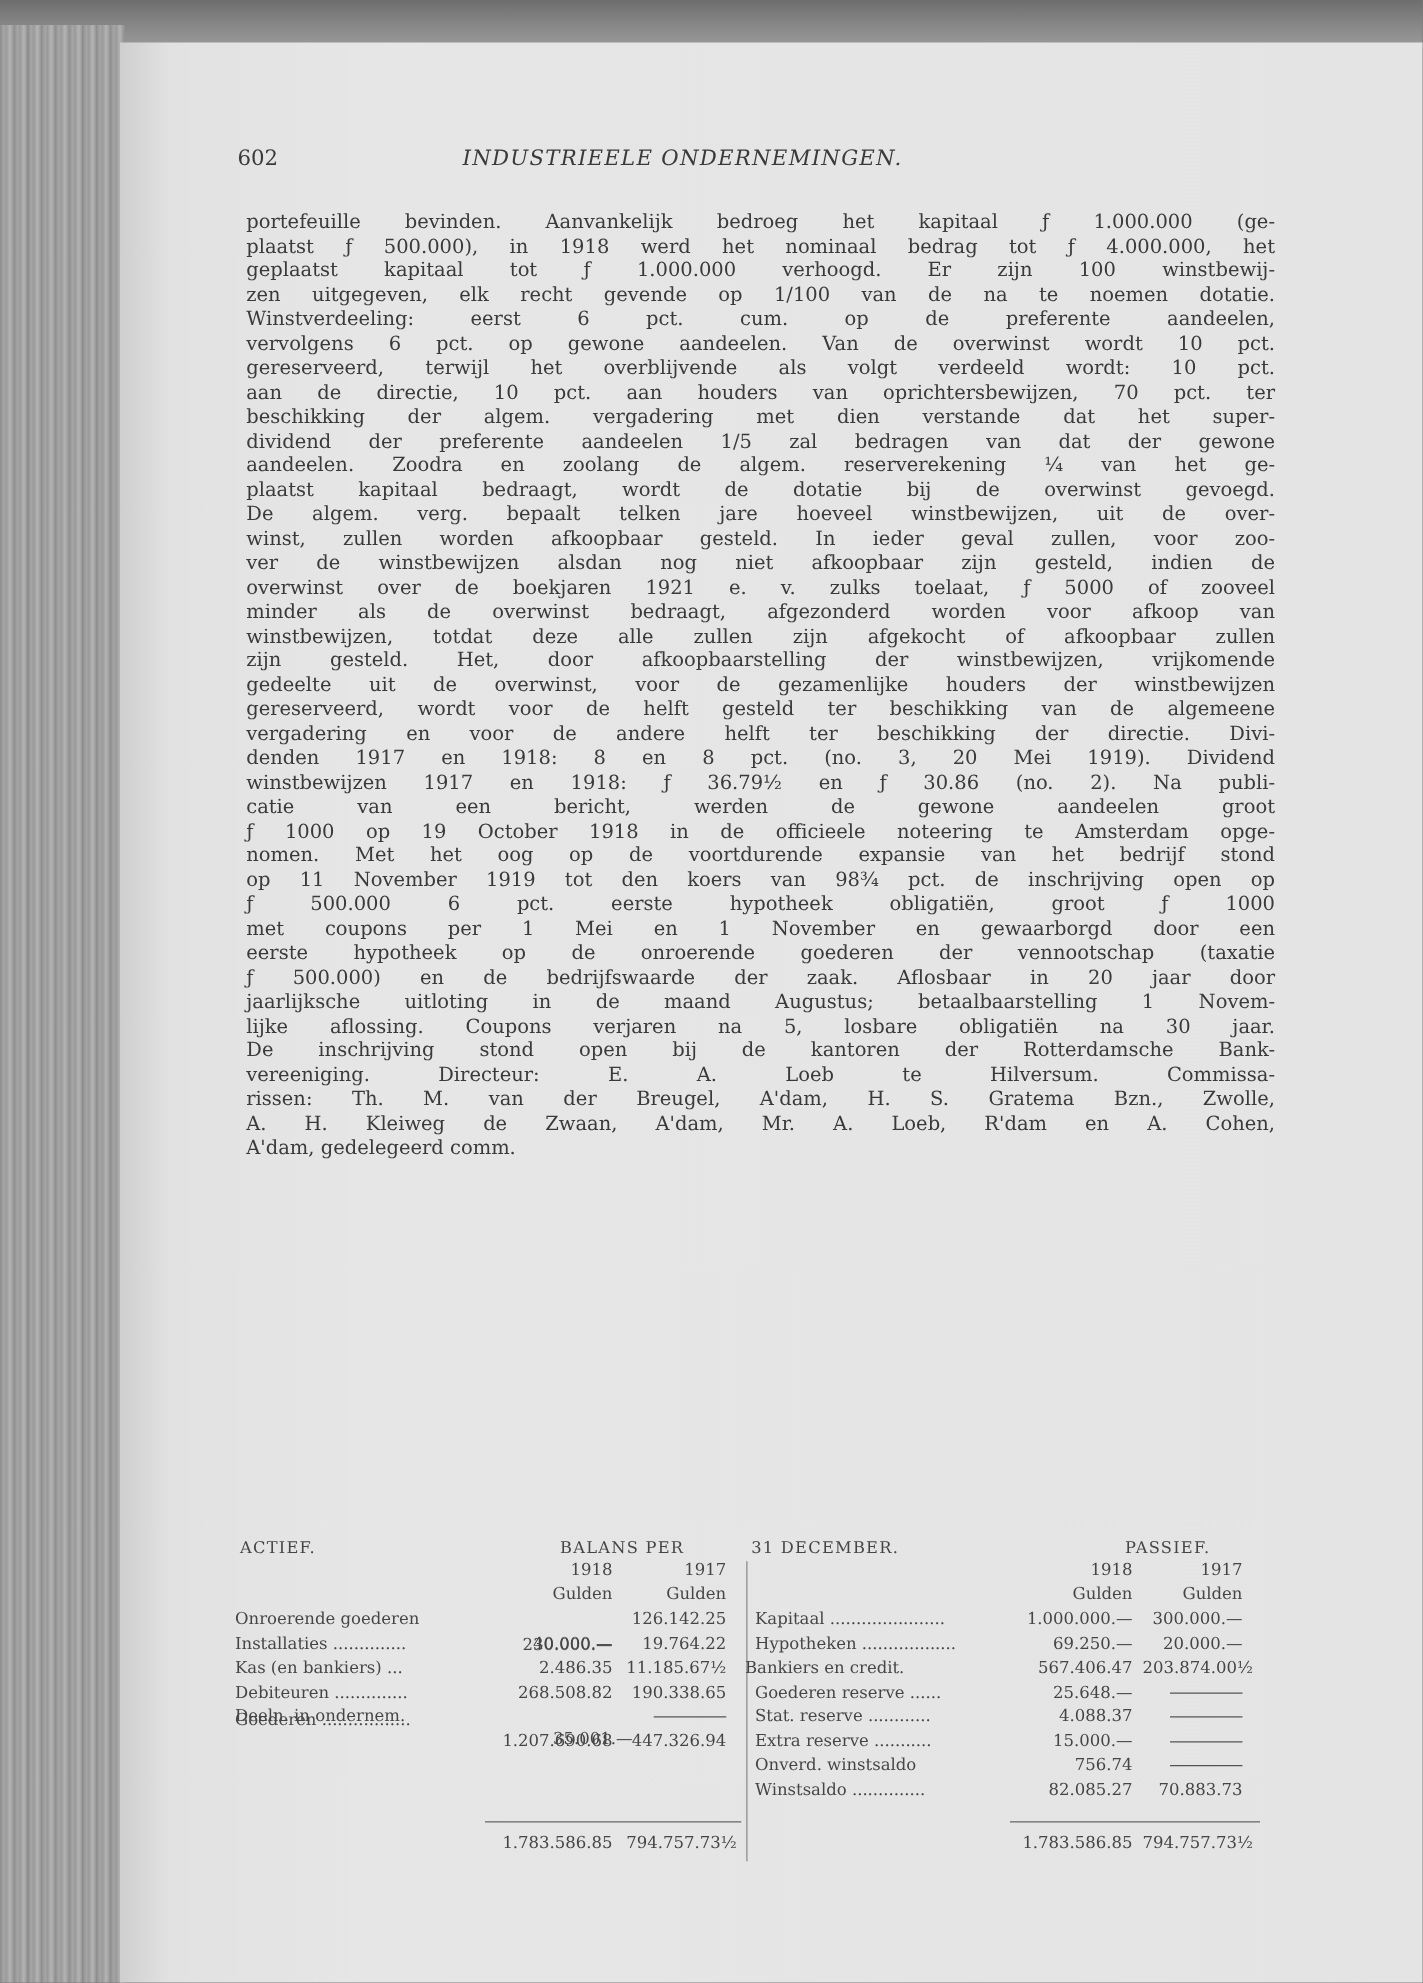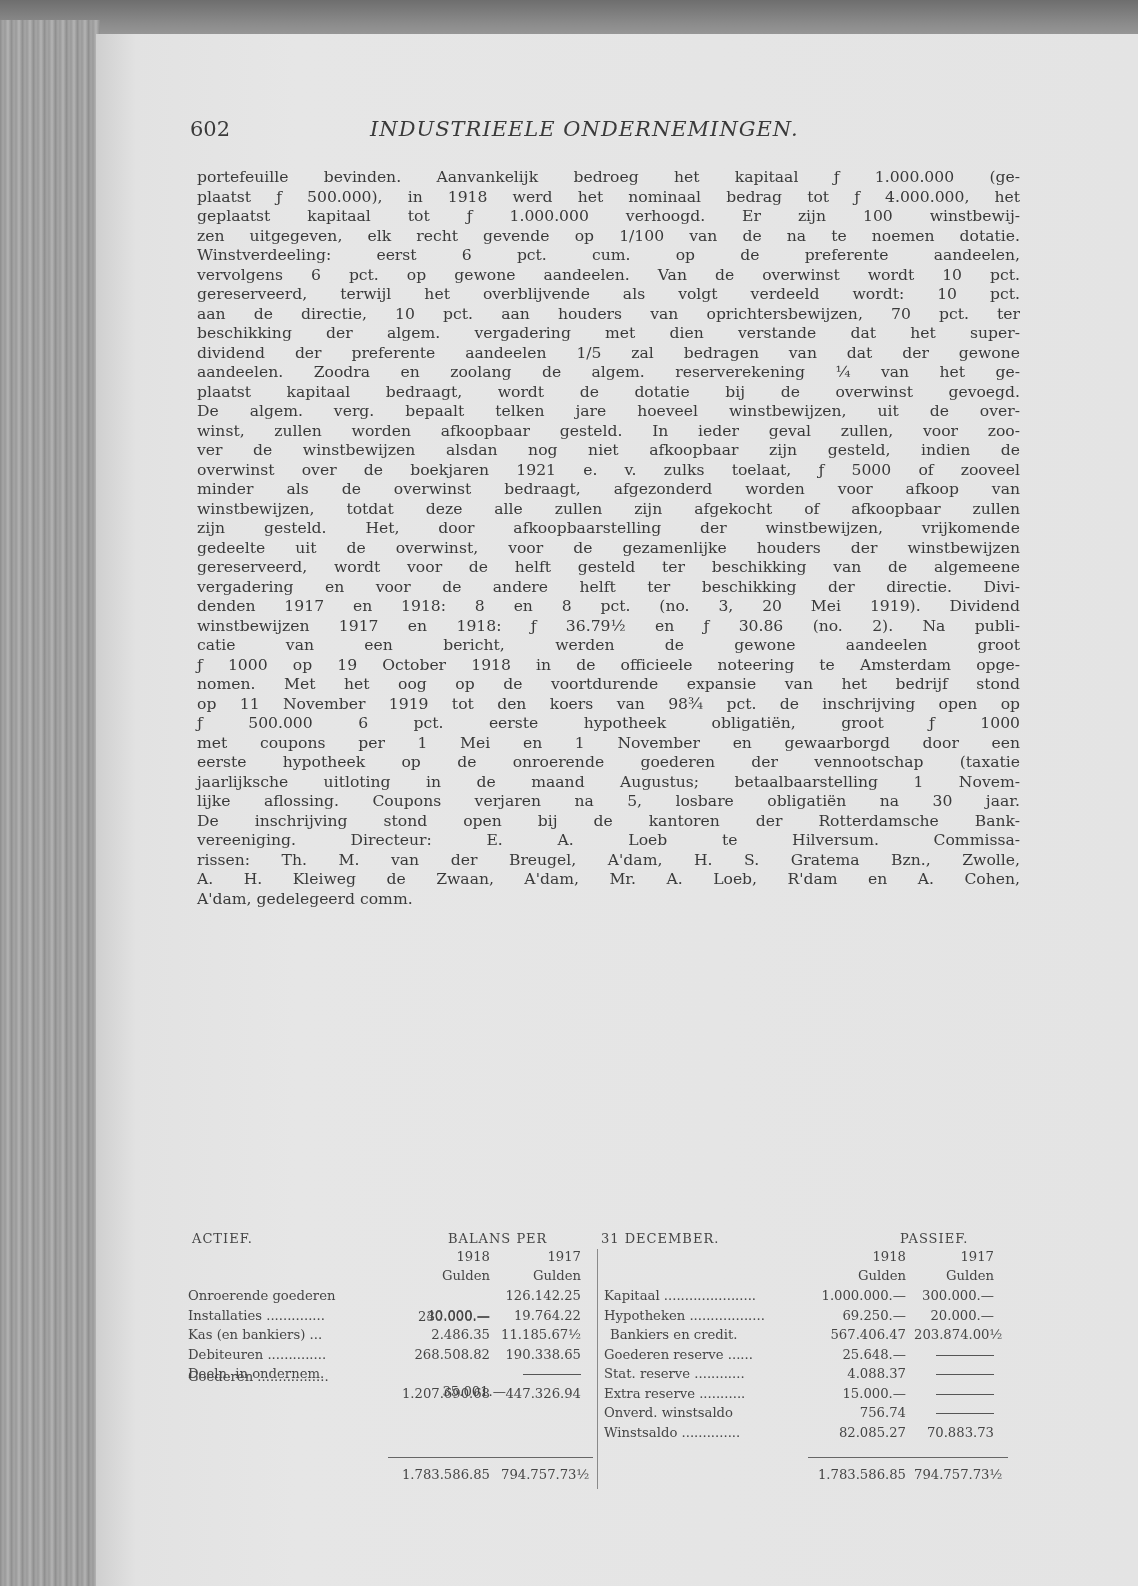--- a/index.html
+++ b/index.html
@@ -17,21 +17,21 @@
   .book-edge-left {
     position: absolute; left: 0; top: 20px; width: 100px; height: 1566px;
     background: repeating-linear-gradient(90deg, #8c8c8c 0px, #a6a6a6 3px, #9a9a9a 5px, #b4b4b4 8px, #959595 11px);
   }
   .page {
     position: absolute; left: 96px; top: 34px; width: 1042px; height: 1552px;
     background: linear-gradient(90deg, #cfcfcf 0px, #e2e2e2 40px, #e6e6e6 200px, #e4e4e4 100%);
   }
   .header {
     position: absolute; left: 190px; top: 117px; width: 840px; height: 26px;
-    font-size: 21px;
+    font-size: 17px;
   }
   .page-number { position: absolute; left: 0; top: 0; }
   .running-title {
     position: absolute; left: 180px; top: 0;
     font-style: italic; letter-spacing: 1px;
   }
   .body-text {
     position: absolute; left: 197px; top: 168px; width: 823px;
     font-size: 15.6px; line-height: 19.5px;
     text-align: justify;
@@ -91,20 +91,21 @@
     <span class="line">vergadering en voor de andere helft ter beschikking der directie.  Divi-</span>
     <span class="line">denden 1917 en 1918: 8 en 8 pct. (no. 3, 20 Mei 1919).  Dividend</span>
     <span class="line">winstbewijzen 1917 en 1918: ƒ 36.79½ en ƒ 30.86 (no. 2).  Na publi-</span>
     <span class="line">catie van een bericht, werden de gewone aandeelen groot</span>
     <span class="line">ƒ 1000 op 19 October 1918 in de officieele noteering te Amsterdam opge-</span>
     <span class="line">nomen.  Met het oog op de voortdurende expansie van het bedrijf stond</span>
     <span class="line">op 11 November 1919 tot den koers van 98¾ pct. de inschrijving open op</span>
     <span class="line">ƒ 500.000 6 pct. eerste hypotheek obligatiën, groot ƒ 1000</span>
     <span class="line">met coupons per 1 Mei en 1 November en gewaarborgd door een</span>
     <span class="line">eerste hypotheek op de onroerende goederen der vennootschap (taxatie</span>
+    <span class="line">ƒ 500.000) en de bedrijfswaarde der zaak.  Aflosbaar in 20 jaar door</span>
     <span class="line">jaarlijksche uitloting in de maand Augustus; betaalbaarstelling 1 Novem-</span>
     <span class="line">lijke aflossing.  Coupons verjaren na 5, losbare obligatiën na 30 jaar.</span>
     <span class="line">De inschrijving stond open bij de kantoren der Rotterdamsche Bank-</span>
     <span class="line">vereeniging.  Directeur: E. A. Loeb te Hilversum.  Commissa-</span>
     <span class="line">rissen: Th. M. van der Breugel, A'dam, H. S. Gratema Bzn., Zwolle,</span>
     <span class="line">A. H. Kleiweg de Zwaan, A'dam, Mr. A. Loeb, R'dam en A. Cohen,</span>
     <span class="line last">A'dam, gedelegeerd comm.</span>
   </div>
 
 <div class="balance" id="balance">
@@ -138,21 +139,21 @@
     <span class="row v2" style="left: 313px; top: 135px; width: 80px;"><span class="dash"></span></span>
     <span class="row lbl" style="left: 0px; top: 138px;">Goederen .................</span>
     <span class="row v1" style="left: 192px; top: 154.5px; width: 110px;">1.207.690.68</span>
     <span class="row v2" style="left: 313px; top: 154.5px; width: 80px;">447.326.94</span>
     <span class="row lbl" style="left: 416px; top: 57px;">Kapitaal ......................</span>
     <span class="row v1" style="left: 608px; top: 57px; width: 110px;">1.000.000.—</span>
     <span class="row v2" style="left: 726px; top: 57px; width: 80px;">300.000.—</span>
     <span class="row lbl" style="left: 416px; top: 76.5px;">Hypotheken ..................</span>
     <span class="row v1" style="left: 608px; top: 76.5px; width: 110px;">69.250.—</span>
     <span class="row v2" style="left: 726px; top: 76.5px; width: 80px;">20.000.—</span>
-    <span class="row lbl" style="left: 422px; top: 96px; text-align: right;">Bankiers en credit.</span>
+    <span class="row lbl" style="left: 408px; top: 96px; text-align: right;">Bankiers en credit.</span>
     <span class="row v1" style="left: 608px; top: 96px; width: 110px;">567.406.47</span>
     <span class="row v2" style="left: 726px; top: 96px; width: 80px;">203.874.00½</span>
     <span class="row lbl" style="left: 416px; top: 115.5px;">Goederen reserve ......</span>
     <span class="row v1" style="left: 608px; top: 115.5px; width: 110px;">25.648.—</span>
     <span class="row v2" style="left: 726px; top: 115.5px; width: 80px;"><span class="dash"></span></span>
     <span class="row lbl" style="left: 416px; top: 135px;">Stat. reserve ............</span>
     <span class="row v1" style="left: 608px; top: 135px; width: 110px;">4.088.37</span>
     <span class="row v2" style="left: 726px; top: 135px; width: 80px;"><span class="dash"></span></span>
     <span class="row lbl" style="left: 416px; top: 154.5px;">Extra reserve ...........</span>
     <span class="row v1" style="left: 608px; top: 154.5px; width: 110px;">15.000.—</span>

